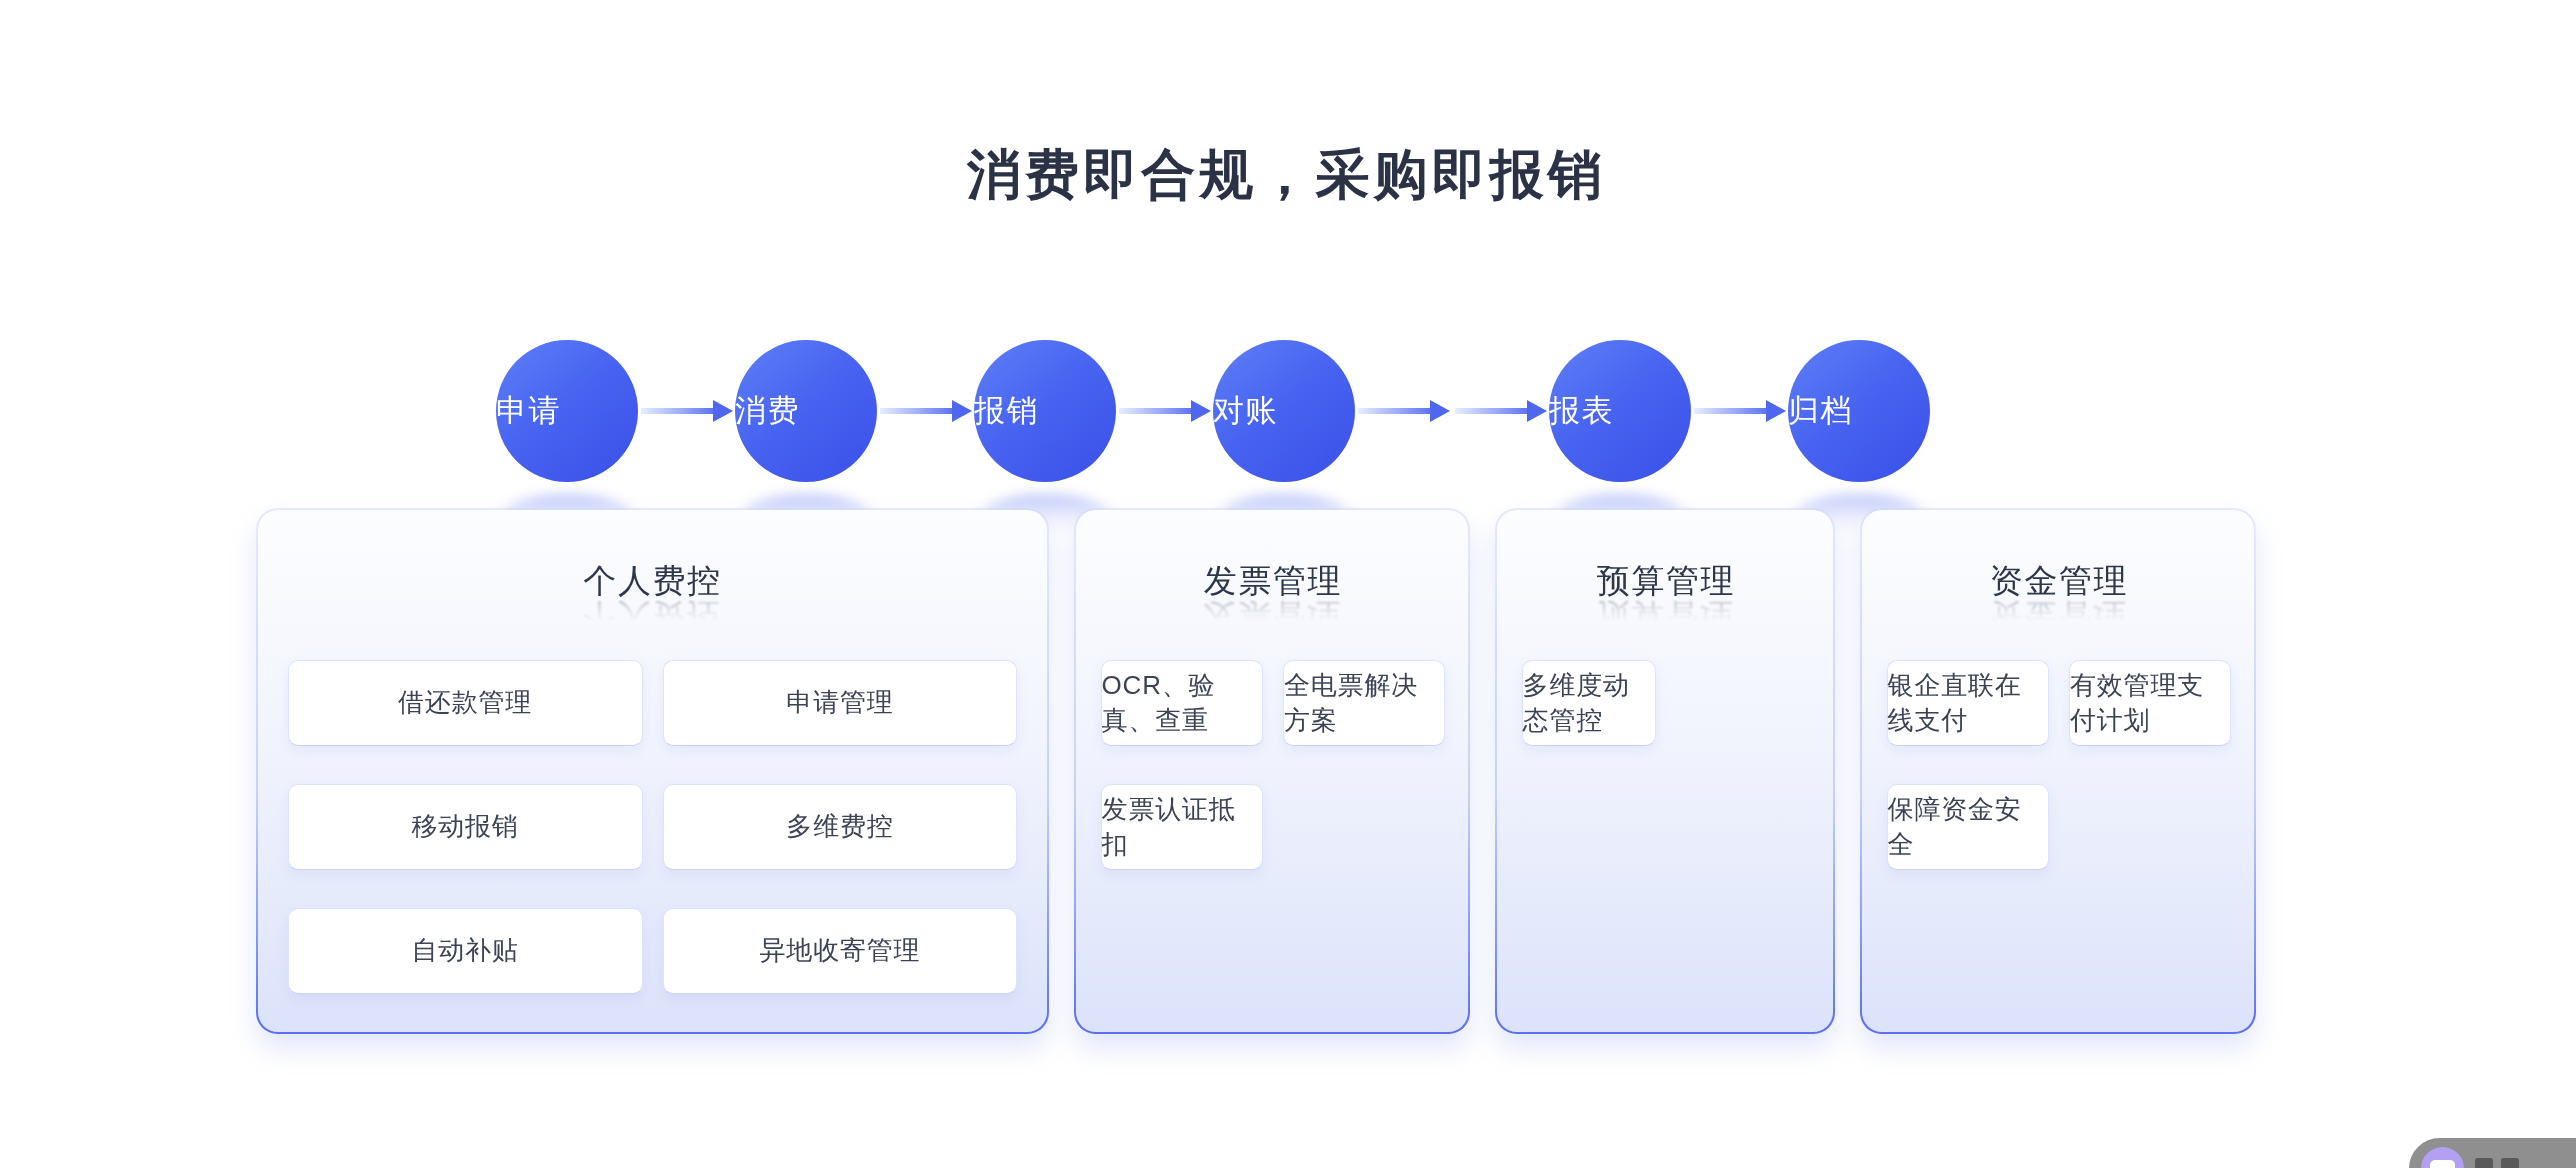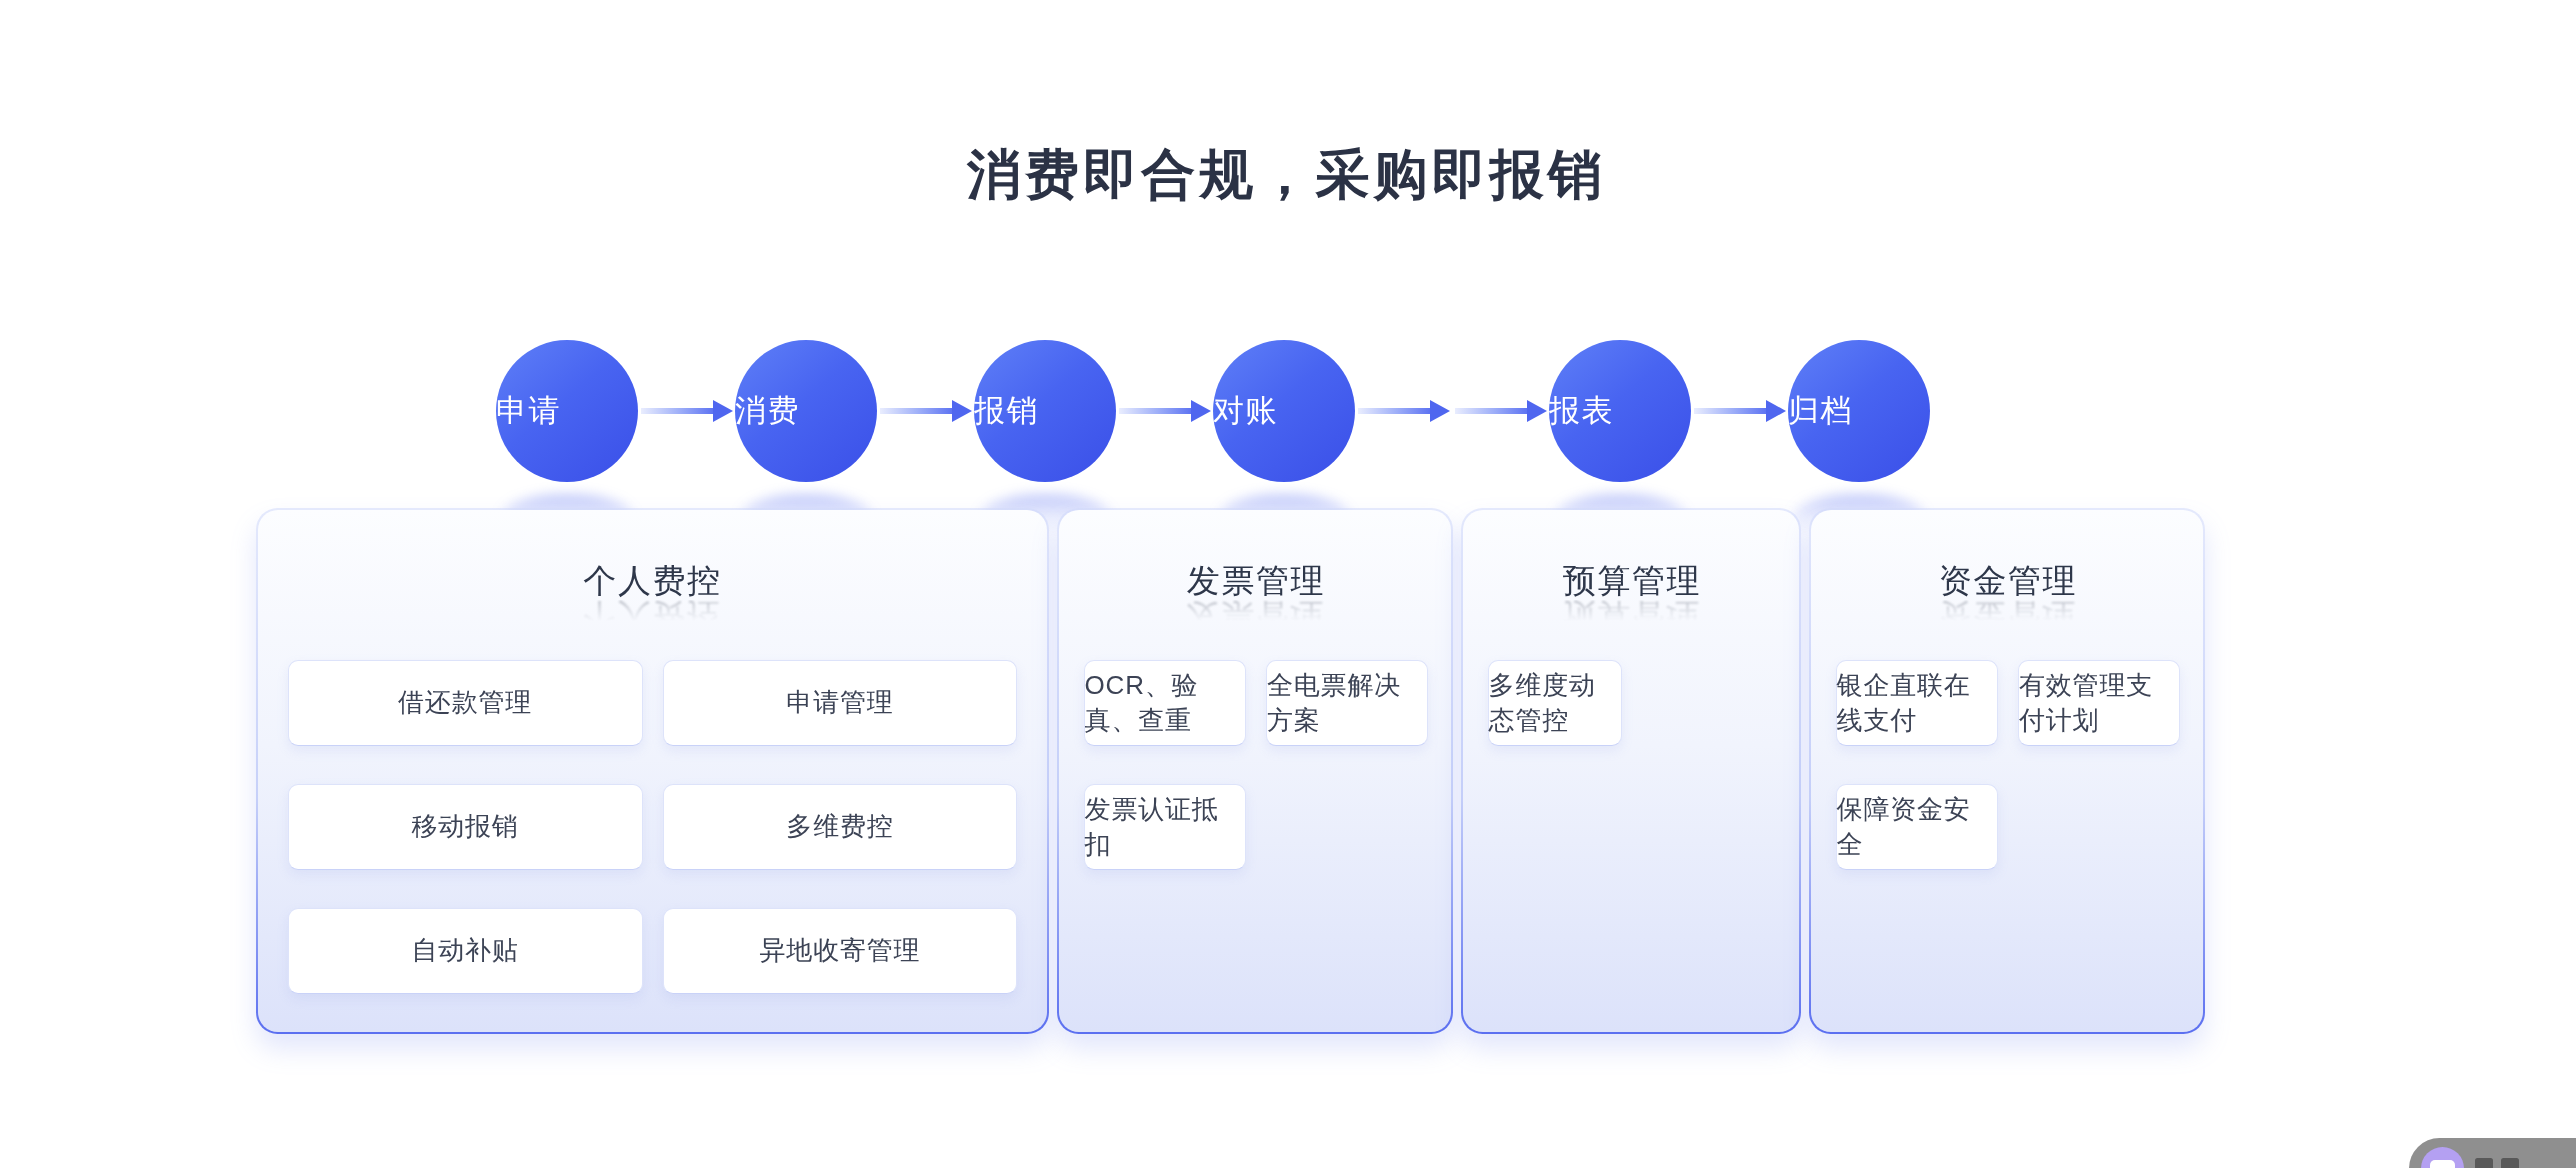--- a/index.html
+++ b/index.html
@@ -83,21 +83,21 @@
     border-bottom: 11.5px solid transparent;
     border-left: 20px solid #4f66ef;
   }
 
   
   .cards {
     position: absolute;
     top: 508px;
     left: 256px;
     display: flex;
-    gap: 8px;
+    gap: 25px;
   }
   .card {
     box-sizing: border-box;
     height: 526px;
     border-radius: 21.4px;
     padding: 1.6px;
     background: linear-gradient(180deg, rgba(206,215,250,0.55) 0%, rgba(168,183,246,0.65) 55%, #5b6ff0 100%);
     box-shadow: 0 15px 26px rgba(126,145,240,0.22);
   }
   .card-inner {

